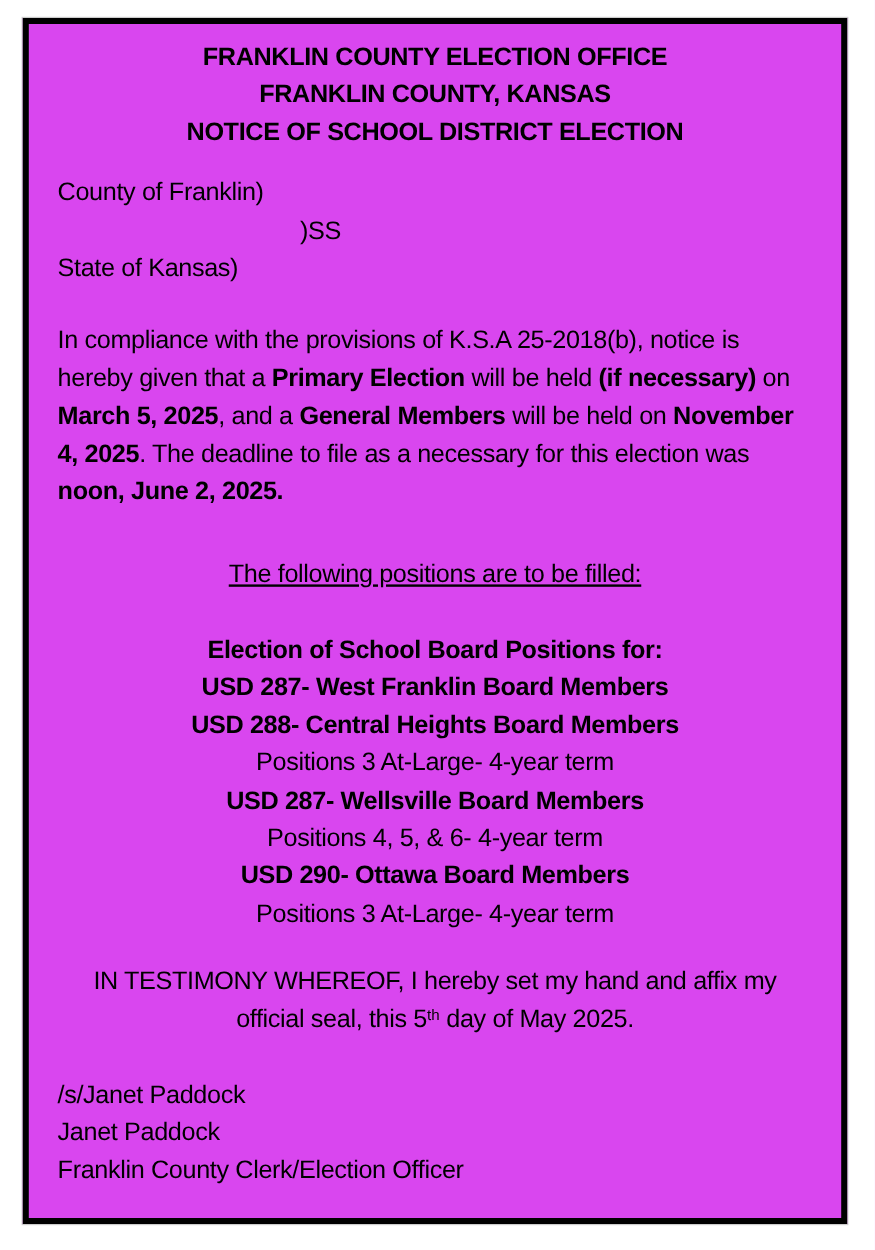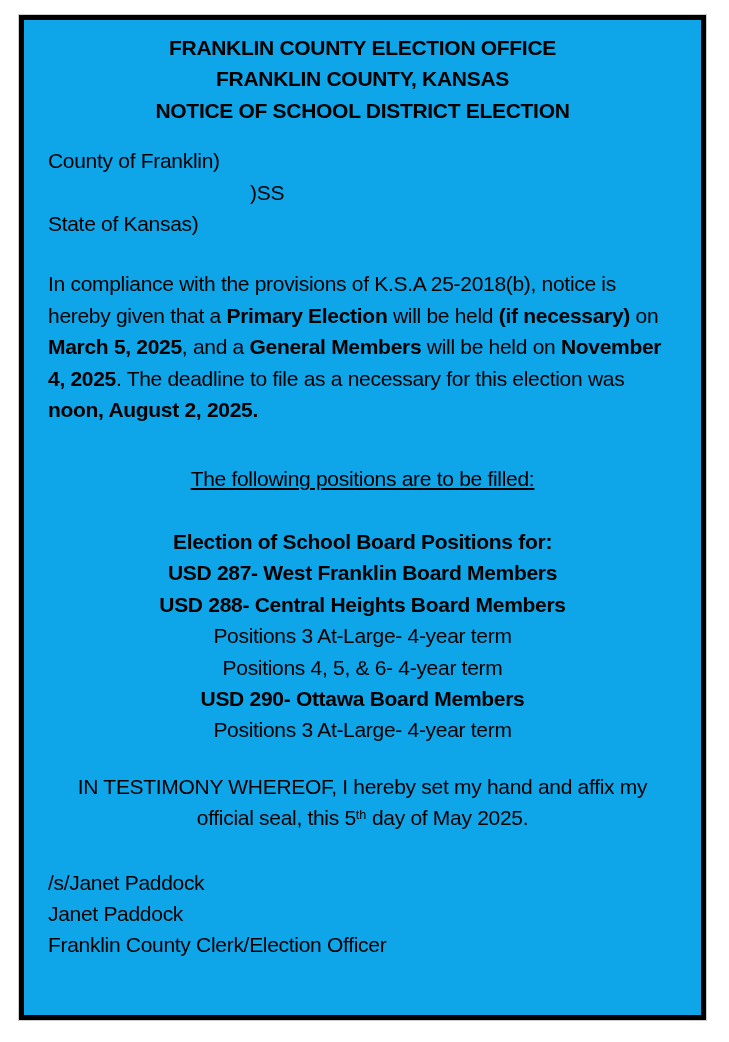--- a/index.html
+++ b/index.html
@@ -20,21 +20,21 @@
   }
   .doc {
     position: absolute;
     left: 19px;
     top: 15px;
     width: 687px;
     height: 1005px;
     box-sizing: border-box;
     border: 5px solid #000000;
     box-shadow: 0 0 0 1px #cccccc;
-    background: #0ea5e9;
+    background: #d946ef;
     padding: 12px 24px 0 24px;
   }
   .bold { font-weight: bold; }
 
   .header { text-align: center; font-weight: bold; }
 
   .venue { margin-top: 19px; text-align: left; }
   .venue .ss-indent { padding-left: 202px; }
 
   .compliance { margin-top: 29px; }
@@ -83,31 +83,32 @@
     <div class="flexline">
       <span>hereby given that a </span><span class="bold">Primary Election</span><span> will be held </span><span class="bold">(if necessary)</span><span> on</span>
     </div>
     <div class="flexline">
       <span class="bold">March 5, 2025</span><span>, and a </span><span class="bold">General Members</span><span> will be held on </span><span class="bold">November</span>
     </div>
     <div class="flexline">
       <span class="bold">4, 2025</span><span>. The deadline to file as a necessary for this election was</span>
     </div>
     <div class="flexline">
-      <span class="bold">noon, August 2, 2025.</span>
+      <span class="bold">noon, June 2, 2025.</span>
     </div>
   </div>
 
   <div class="positions-intro">The following positions are to be filled:</div>
 
   <div class="positions">
     <div class="bold">Election of School Board Positions for:</div>
     <div class="bold">USD 287- West Franklin Board Members</div>
     <div class="bold">USD 288- Central Heights Board Members</div>
     <div>Positions 3 At-Large- 4-year term</div>
+    <div class="bold">USD 287- Wellsville Board Members</div>
     <div>Positions 4, 5, &amp; 6- 4-year term</div>
     <div class="bold">USD 290- Ottawa Board Members</div>
     <div>Positions 3 At-Large- 4-year term</div>
   </div>
 
   <div class="testimony">
     <div>IN TESTIMONY WHEREOF, I hereby set my hand and affix my</div>
     <div><span>official seal, this 5</span><sup>th</sup><span> day of May 2025.</span></div>
   </div>
 

